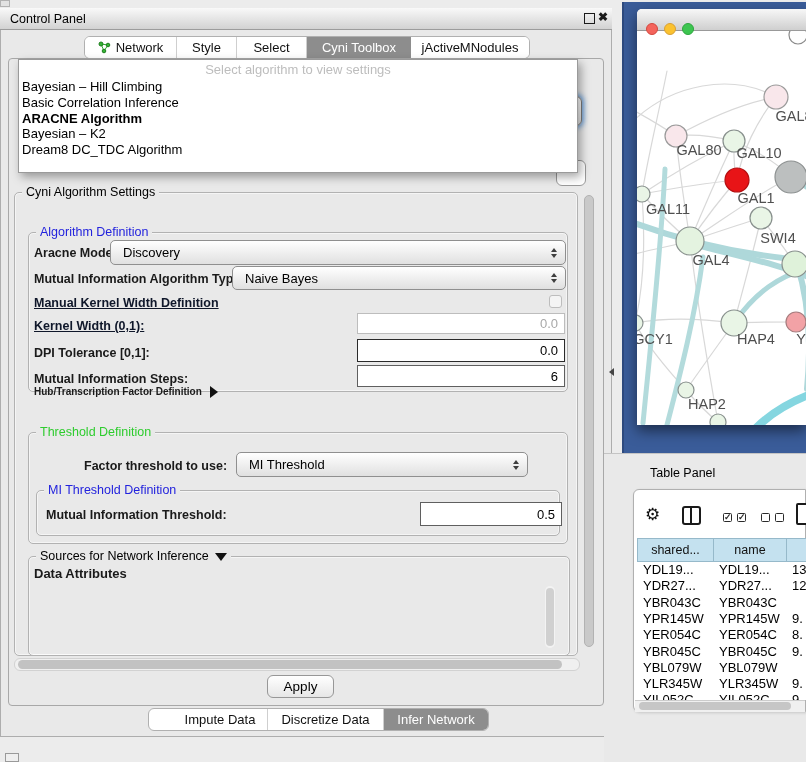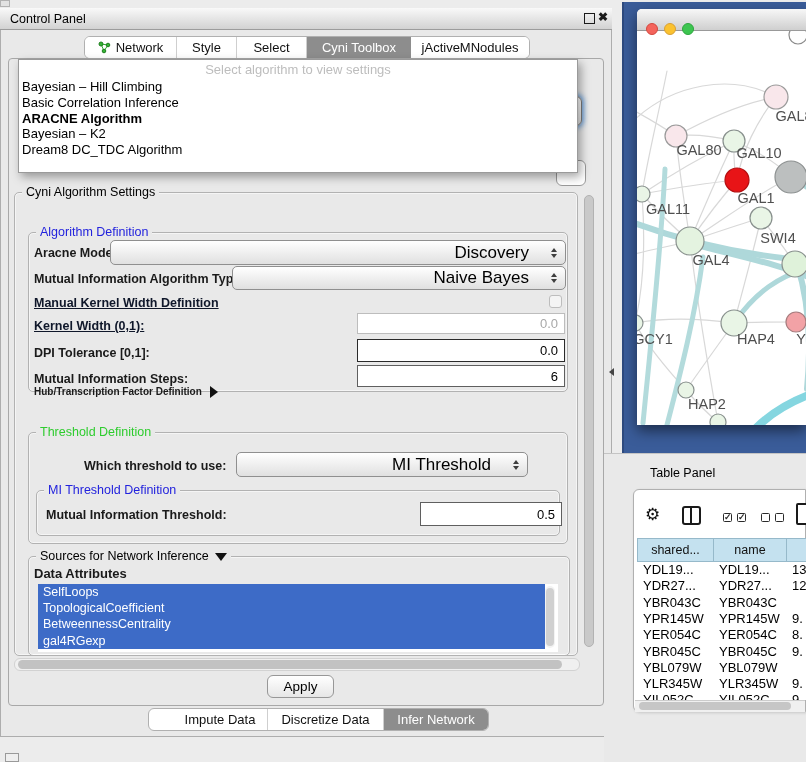--- a/index.html
+++ b/index.html
@@ -42,21 +42,21 @@
   
   .tabpane { left:8px; top:58px; width:596px; height:648px; background:#e9e9e9;
     border:1px solid #a8a8a8; border-radius:4px; }
   .fieldset { position:absolute; border:1px solid #b2b2b2; border-radius:5px;
     box-shadow:inset 0 0 0 1px rgba(255,255,255,.55); }
   .legend { position:absolute; top:-8px; left:7px; background:#e9e9e9; padding:0 4px;
     font-size:12.5px; white-space:nowrap; }
   .lbl { position:absolute; font-size:12.5px; font-weight:bold; color:#1a1a1a; white-space:nowrap; }
   .lbl.dis { color:#0f172a;text-decoration:underline; }
   .combo { position:absolute; background:linear-gradient(#ffffff,#e0e0e0); border:1px solid #8f8f8f;
-    border-radius:5px; font-size:17px; color:#000; display:flex; align-items:center; padding:0 36px 0 12px;justify-content:flex-end; }
+    border-radius:5px; font-size:13px; color:#000; display:flex; align-items:center; padding:0 36px 0 12px; }
   .stepper { position:absolute; right:8px; top:50%; transform:translateY(-50%); display:flex; flex-direction:column; gap:2px; }
   .stepper .up { width:0; height:0; border-left:3.5px solid transparent; border-right:3.5px solid transparent; border-bottom:4.5px solid #3e3e3e; }
   .stepper .down { width:0; height:0; border-left:3.5px solid transparent; border-right:3.5px solid transparent; border-top:4.5px solid #3e3e3e; }
   .tfield { position:absolute; background:#fff; border:1px solid #5f5f5f; font-size:13px; color:#000;
     display:flex; align-items:center; justify-content:flex-end; padding:0 6px; }
   .tfield.dis { border:1px solid #bdbdbd; color:#a8a8a8; }
   .tfield.strong { border:1.5px solid #2b2b2b; }
   .cbox { position:absolute; width:13px; height:13px; border:1px solid #bdbdbd; border-radius:3px; background:#f4f4f4; }
   .tri-right { display:inline-block; width:0; height:0; border-top:6px solid transparent;
     border-bottom:6px solid transparent; border-left:8px solid #111; vertical-align:middle; margin-left:8px; }
@@ -214,47 +214,41 @@
     <span>6</span>
   </div>
 
   <div class="lbl" style="left:34px;top:386px;font-size:10px">
     <span>Hub/Transcription Factor Definition</span><span class="tri-right"></span>
   </div>
 
   <div class="fieldset" style="left:28px;top:432px;width:540px;height:112px">
     <span class="legend" style="color:#2ecc2e">Threshold Definition</span>
   </div>
-  <div class="lbl" style="left:84px;top:459px">Which threshold to use:</div>
+  <div class="lbl" style="left:84px;top:459px">Factor threshold to use:</div>
   <div class="combo" style="left:236px;top:452px;width:292px;height:25px">
     <span>MI Threshold</span>
     <span class="stepper">
         <span class="up"></span>
         <span class="down"></span>
       </span>
   </div>
 
   <div class="fieldset" style="left:36px;top:490px;width:524px;height:46px">
     <span class="legend" style="color:#2222dd">MI Threshold Definition</span>
   </div>
   <div class="lbl" style="left:46px;top:508px">Mutual Information Threshold:</div>
   <div class="tfield" style="left:420px;top:502px;width:142px;height:24px">
     <span>0.5</span>
   </div>
 
   <div class="fieldset" style="left:28px;top:556px;width:542px;height:100px">
     <span class="legend"><span>Sources for Network Inference</span><span class="tri-down"></span></span>
   </div>
   <div class="lbl" style="left:34px;top:566px;font-size:13px">Data Attributes</div>
-  <div class="abs attr-list">
-      <div class="attr-item">SelfLoops</div>
-      <div class="attr-item">TopologicalCoefficient</div>
-      <div class="attr-item">BetweennessCentrality</div>
-      <div class="attr-item">gal4RGexp</div>
-    </div>
   <div class="abs list-vscroll"></div>
   <div class="abs list-vthumb"></div>
 
   <div class="abs vscroll-thumb"></div>
   <div class="abs hscroll-track"></div>
   <div class="abs hscroll-thumb"></div>
 
   <div class="abs apply-btn">Apply</div>
 
   <div class="abs tabgroup bottabs">

